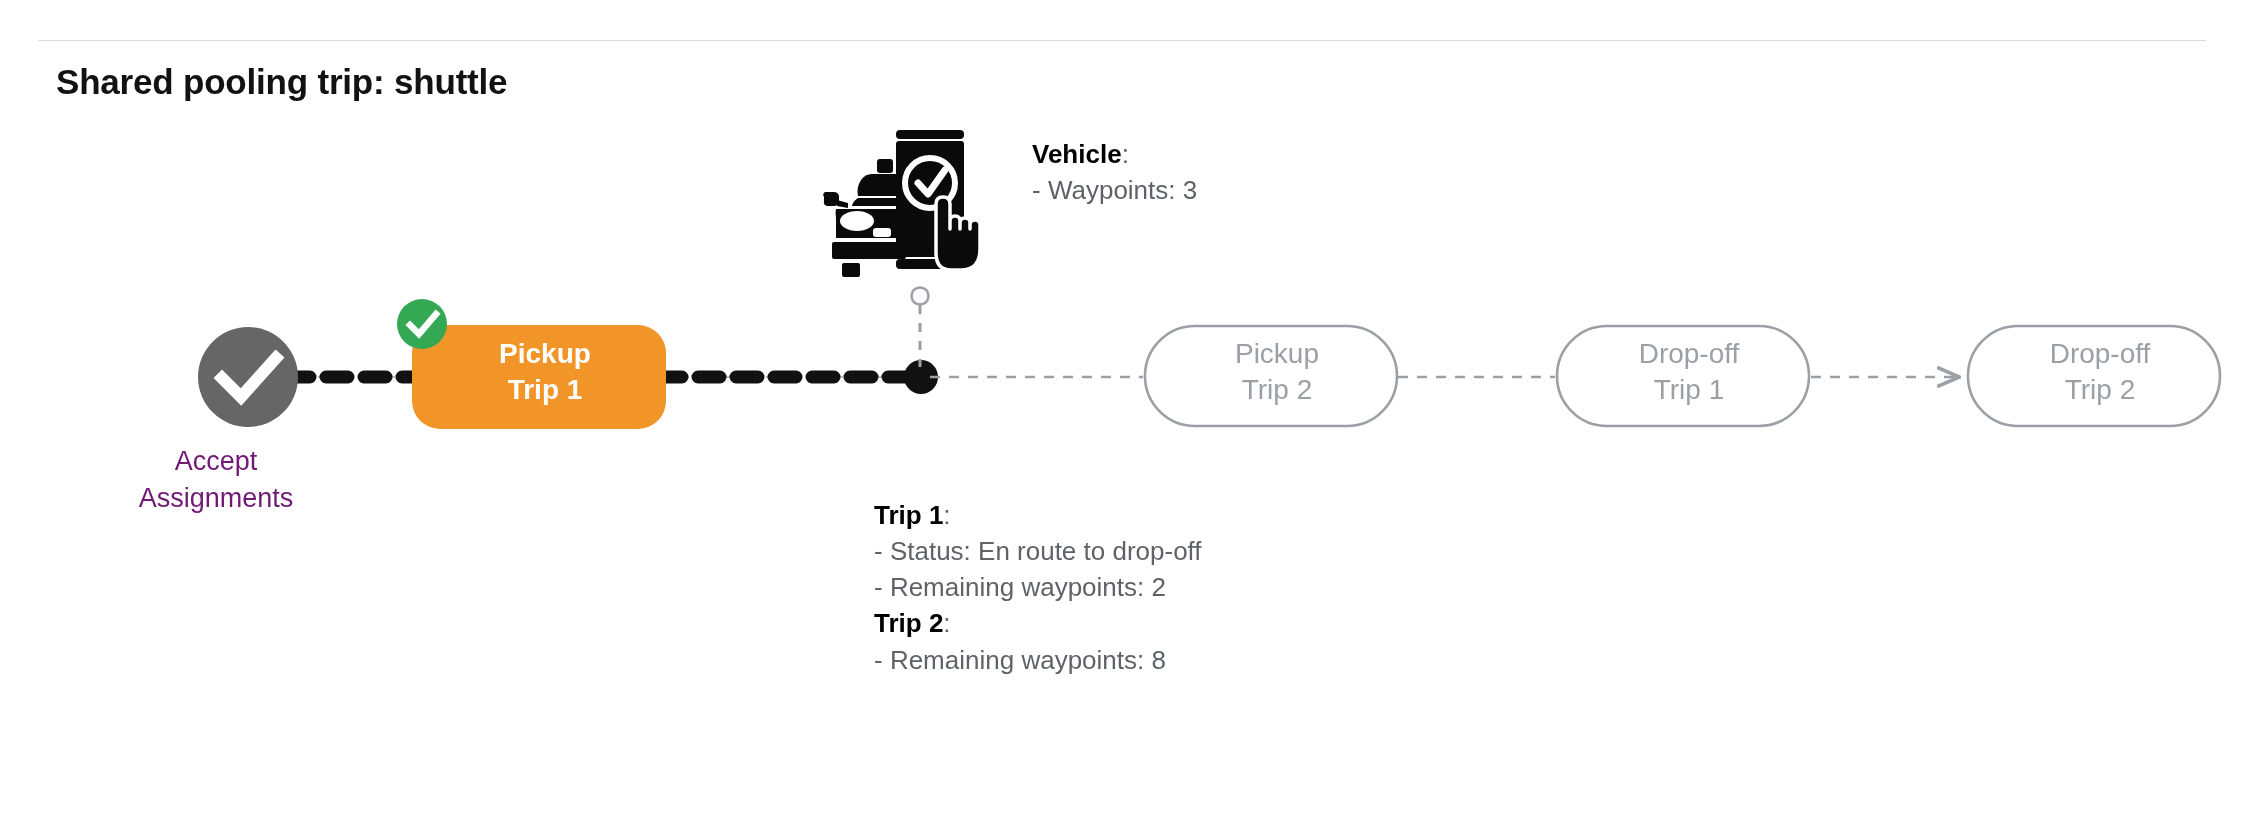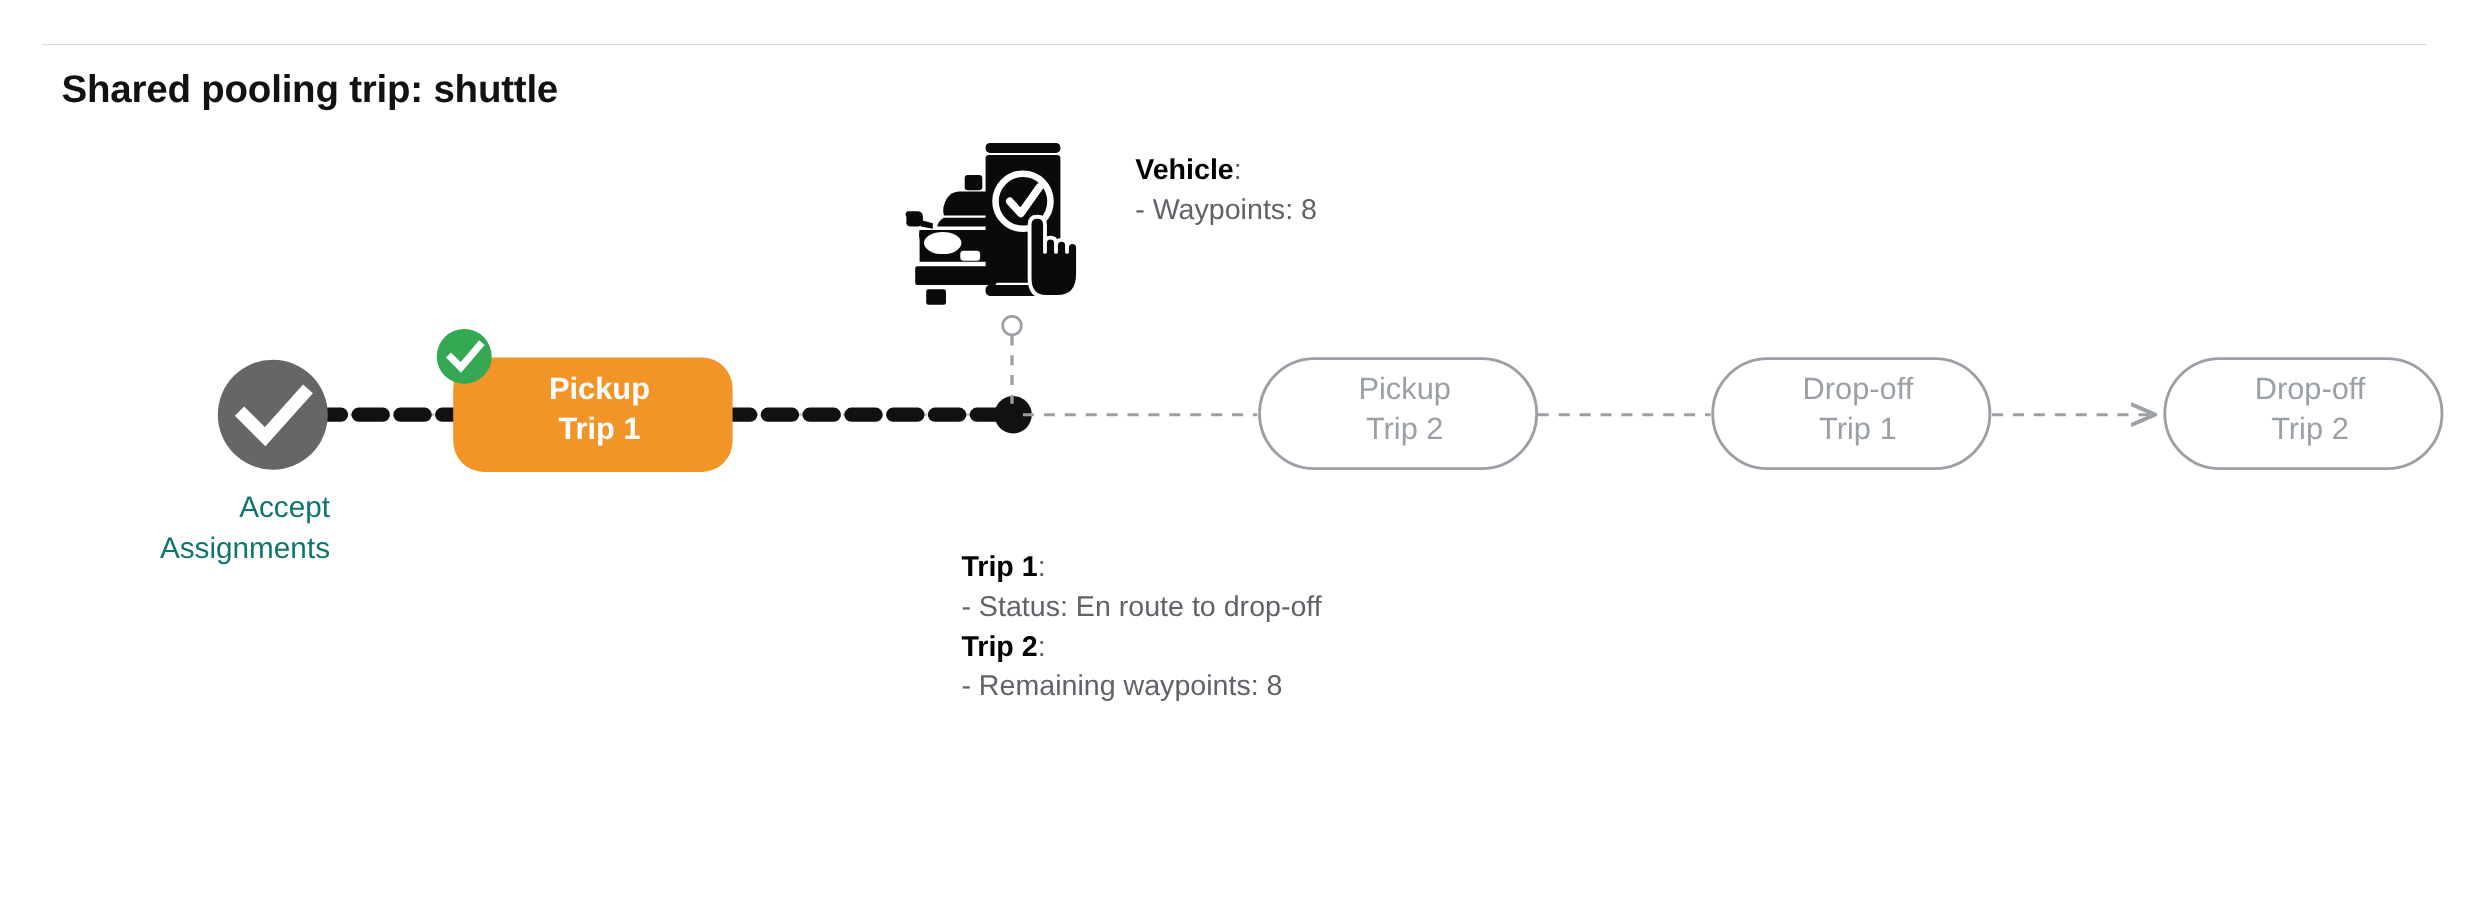--- a/index.html
+++ b/index.html
@@ -60,23 +60,22 @@
     line-height: 1.29;
     pointer-events: none;
   }
   .node-text .l1, .node-text .l2 { display: block; margin-left: 12px; }
 
   #accept-label {
     left: 120px;
     top: 443px;
     width: 180px;
     font-size: 27px;
-    color: #0f766e;
+    color: #701a75;
     line-height: 1.36;
-    text-align: right;
   }
 
   .pill-label-orange {
     font-size: 28px;
     font-weight: bold;
     color: #ffffff;
   }
   .pill-label-outline {
     font-size: 28px;
     color: #9aa0a6;
@@ -232,23 +231,24 @@
     <span class="l2">Trip 1</span>
   </div>
 
   <div class="node-text pill-label-outline" id="label-dropoff2">
     <span class="l1">Drop-off</span>
     <span class="l2">Trip 2</span>
   </div>
 
   <div class="annot" id="vehicle-annot">
     <div><span class="bold">Vehicle</span><span>:</span></div>
-    <div>- Waypoints: 8</div>
+    <div>- Waypoints: 3</div>
   </div>
 
   <div class="annot" id="trips-annot">
     <div><span class="bold">Trip 1</span><span>:</span></div>
     <div>- Status:  En route to drop-off</div>
+    <div>- Remaining waypoints: 2</div>
     <div><span class="bold">Trip 2</span><span>:</span></div>
     <div>- Remaining waypoints: 8</div>
   </div>
 
 </div>
 
 </body></html>

